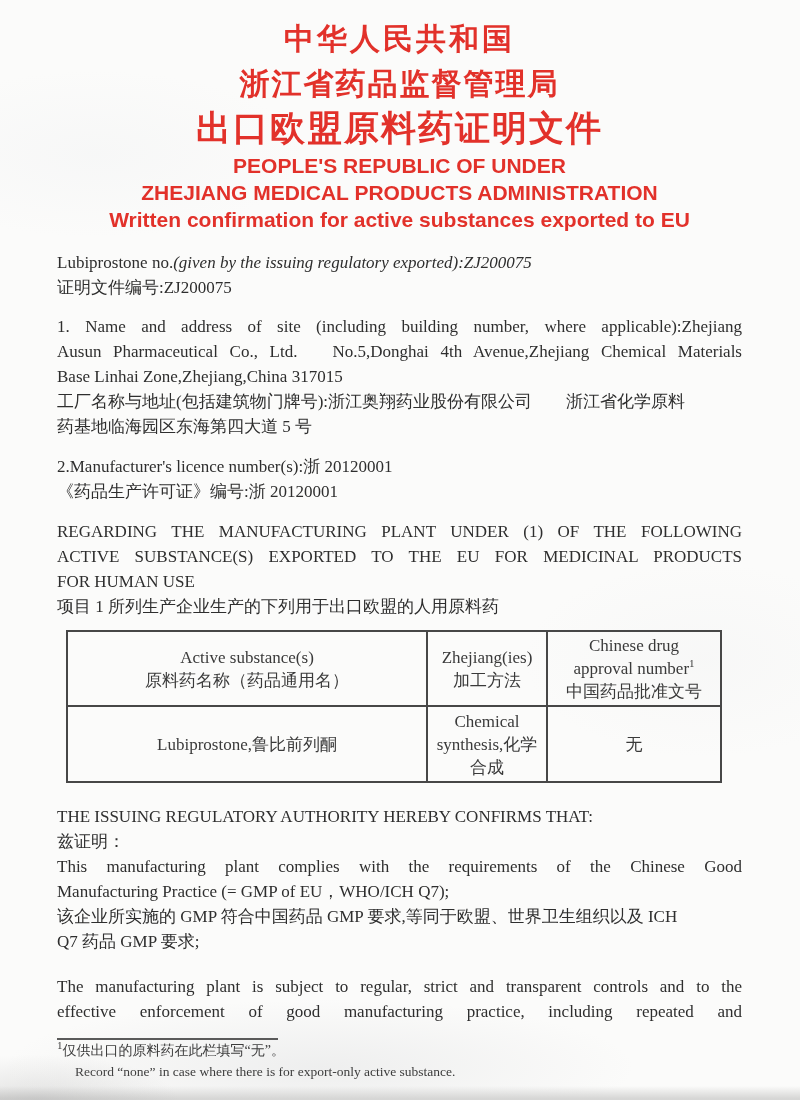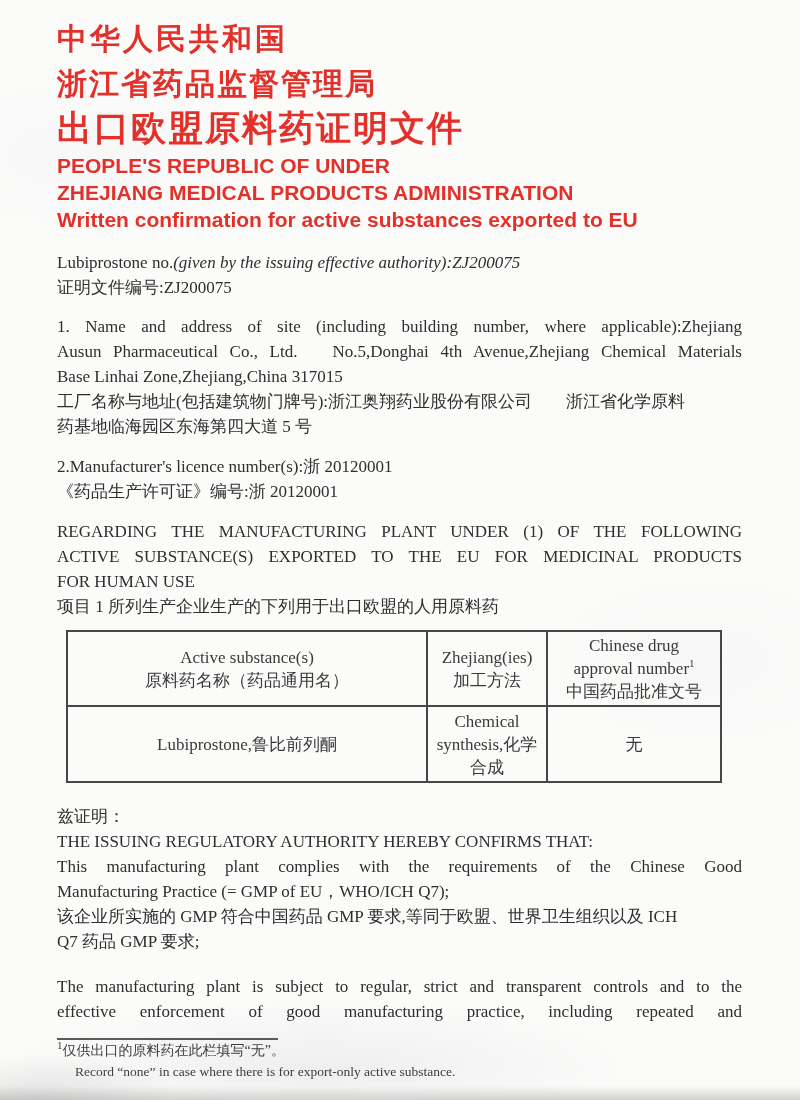--- a/index.html
+++ b/index.html
@@ -15,21 +15,21 @@
       radial-gradient(ellipse 260px 140px at 88% 60%, rgba(205,208,214,0.08), transparent 70%),
       radial-gradient(ellipse 420px 90px at 40% 97%, rgba(180,182,186,0.18), transparent 75%);
     overflow: hidden;
     font-family: "Liberation Serif", "DejaVu Serif", serif;
     font-size: 17px;
     color: #2e2e2e;
     padding: 16px 58px 0 57px;
   }
 
   
-  .letterhead { text-align: left; color: #e2312a; }
+  .letterhead { text-align: center; color: #e2312a; }
   .lh-cn1 { font-size: 30px; font-weight: 700; line-height: 46px; letter-spacing: 3px;
             font-family: "Liberation Serif", "DejaVu Serif", serif; }
   .lh-cn2 { font-size: 30px; font-weight: 700; line-height: 44px; letter-spacing: 2px;
             font-family: "Liberation Serif", "DejaVu Serif", serif; }
   .lh-cn3 { font-size: 35px; font-weight: 700; line-height: 46px; letter-spacing: 2px;
             font-family: "Liberation Serif", "DejaVu Serif", serif; }
   .lh-en  { font-size: 21px; font-weight: 700; line-height: 27px; letter-spacing: 0px;
             font-family: "Liberation Sans", "DejaVu Sans", sans-serif; }
 
   
@@ -101,21 +101,21 @@
     <div class="lh-cn1">中华人民共和国</div>
     <div class="lh-cn2">浙江省药品监督管理局</div>
     <div class="lh-cn3">出口欧盟原料药证明文件</div>
     <div class="lh-en">PEOPLE'S REPUBLIC OF UNDER</div>
     <div class="lh-en">ZHEJIANG MEDICAL PRODUCTS ADMINISTRATION</div>
     <div class="lh-en">Written confirmation for active substances exported to EU</div>
   </div>
 
   <div class="confirmation-block">
     <div class="tline">
-      <span>Lubiprostone no.</span><span class="it">(given by the issuing effective authority):ZJ200075</span>
+      <span>Lubiprostone no.</span><span class="it">(given by the issuing regulatory exported):ZJ200075</span>
     </div>
     <div class="tline">证明文件编号:ZJ200075</div>
   </div>
 
   <div class="site-block">
       <div class="tline just">1. Name and address of site (including building number, where applicable):Zhejiang</div>
       <div class="tline just">Ausun Pharmaceutical Co., Ltd.&nbsp;&nbsp;&nbsp;No.5,Donghai 4th Avenue,Zhejiang Chemical Materials</div>
       <div class="tline">Base Linhai Zone,Zhejiang,China 317015</div>
       <div class="tline">工厂名称与地址(包括建筑物门牌号):浙江奥翔药业股份有限公司　　浙江省化学原料</div>
       <div class="tline">药基地临海园区东海第四大道 5 号</div>
@@ -152,22 +152,22 @@
     </tr>
     <tr class="data">
       <td>Lubiprostone,鲁比前列酮</td>
       <td>Chemical synthesis,化学合成</td>
       <td>无</td>
     </tr>
   </tbody>
     </table>
 
   <div class="confirms-block">
+    <div class="tline">THE ISSUING REGULATORY AUTHORITY HEREBY CONFIRMS THAT:</div>
     <div class="tline">兹证明：</div>
-    <div class="tline">THE ISSUING REGULATORY AUTHORITY HEREBY CONFIRMS THAT:</div>
     <div>
         <div class="tline just">This manufacturing plant complies with the requirements of the Chinese Good</div>
         <div class="tline">Manufacturing Practice (= GMP of EU，WHO/ICH Q7);</div>
         <div class="tline">该企业所实施的 GMP 符合中国药品 GMP 要求,等同于欧盟、世界卫生组织以及 ICH</div>
         <div class="tline">Q7 药品 GMP 要求;</div>
       </div>
   </div>
 
   <div class="controls-block">
       <div class="tline just">The manufacturing plant is subject to regular, strict and transparent controls and to the</div>

